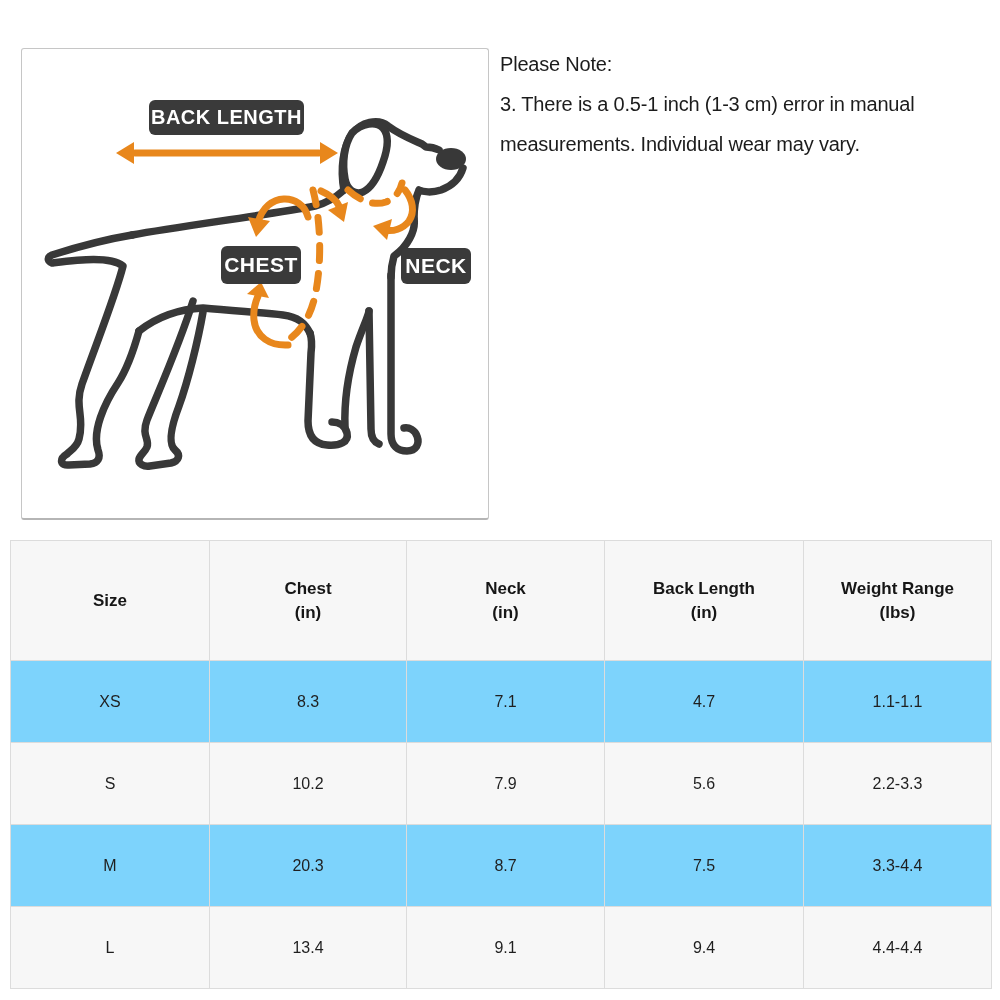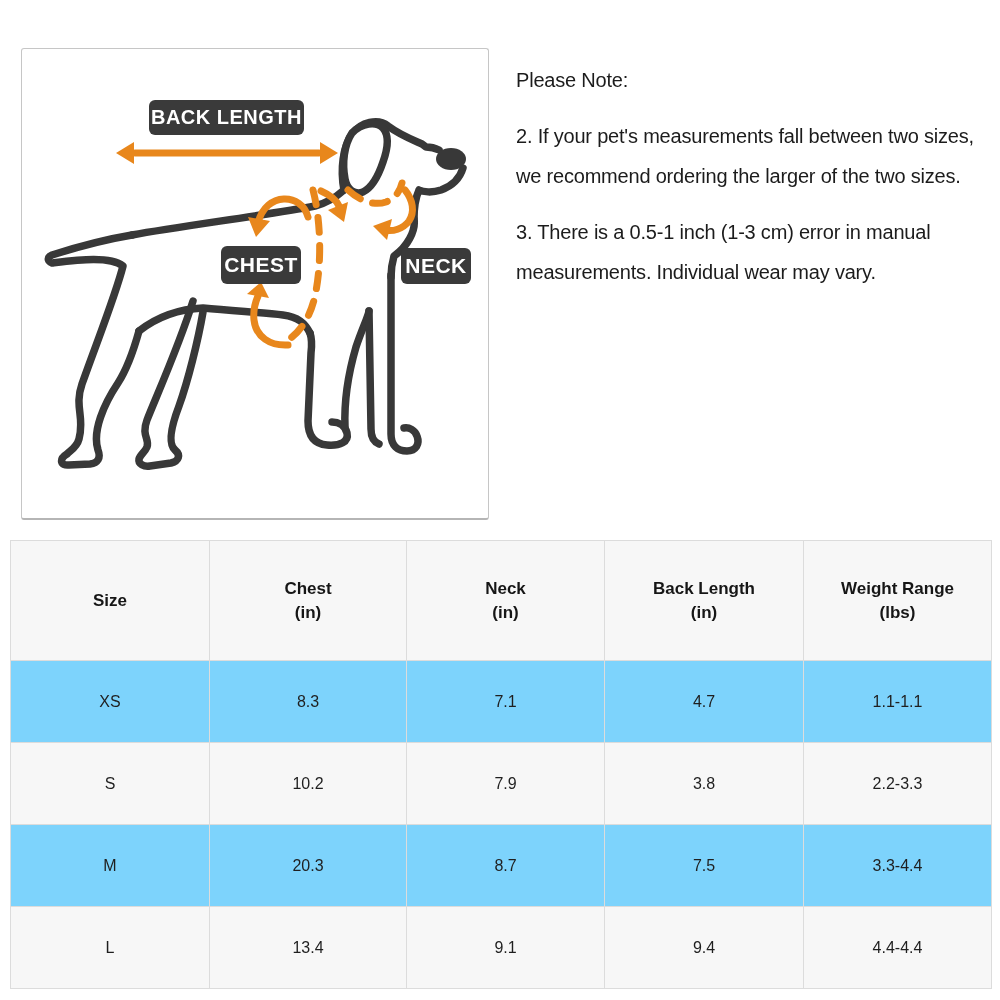--- a/index.html
+++ b/index.html
@@ -37,21 +37,21 @@
     letter-spacing: 0.5px;
     white-space: nowrap;
   }
   .pill-back-length { left: 127px; top: 51px;  width: 155px; height: 35px; font-size: 20px; }
   .pill-chest       { left: 199px; top: 197px; width: 80px;  height: 38px; font-size: 21px; }
   .pill-neck        { left: 379px; top: 199px; width: 70px;  height: 36px; font-size: 21px; }
 
   
   .notes { position: absolute; left: 500px; top: 44px; width: 494px; }
   .notes p {
-    margin: 16px; font-size: 20px; line-height: 40px;
+    margin: 0; font-size: 20px; line-height: 40px;
     color: #1c1c1c; letter-spacing: -0.2px;
   }
 
   
   .size-table {
     position: absolute; left: 10px; top: 540px;
     width: 981px; border-collapse: collapse; table-layout: fixed;
     background: #7dd3fc;
   }
   .size-table th, .size-table td {
@@ -128,21 +128,20 @@
     <div class="pill pill-chest">
       <span>CHEST</span>
     </div>
     <div class="pill pill-neck">
       <span>NECK</span>
     </div>
   </div>
 
   <div class="notes">
     <p>Please Note:</p>
-    <p>2. If your pet's measurements fall between two sizes, we recommend ordering the larger of the two sizes.</p>
     <p>3. There is a 0.5-1 inch (1-3 cm) error in manual measurements. Individual wear may vary.</p>
   </div>
 
   <table class="size-table">
     <colgroup>
       <col style="width:199px">
         <col style="width:197px">
         <col style="width:198px">
         <col style="width:199px">
         <col style="width:188px">
@@ -176,21 +175,21 @@
         <td>XS</td>
         <td>8.3</td>
         <td>7.1</td>
         <td>4.7</td>
         <td>1.1-1.1</td>
       </tr>
       <tr class="alt">
         <td>S</td>
         <td>10.2</td>
         <td>7.9</td>
-        <td>3.8</td>
+        <td>5.6</td>
         <td>2.2-3.3</td>
       </tr>
       <tr>
         <td>M</td>
         <td>20.3</td>
         <td>8.7</td>
         <td>7.5</td>
         <td>3.3-4.4</td>
       </tr>
       <tr class="alt">

